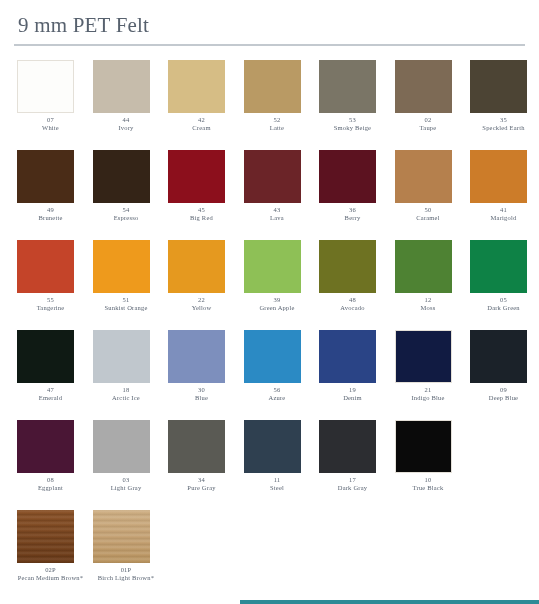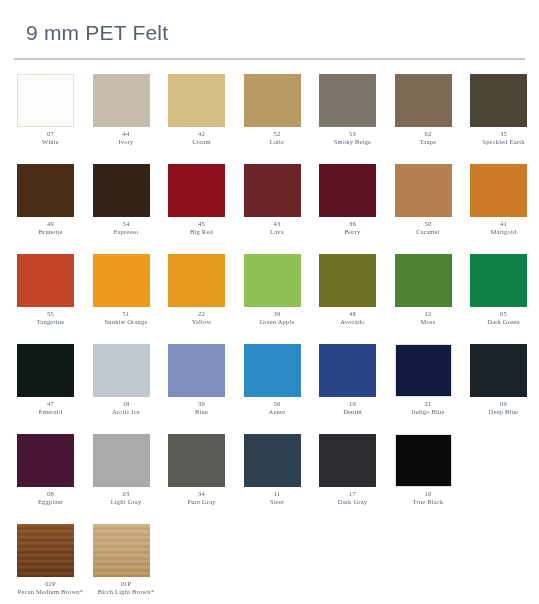--- a/index.html
+++ b/index.html
@@ -20,27 +20,27 @@
     height: 604px;
     position: relative;
     box-sizing: border-box;
   }
 
   
   .header {
     padding: 8px 14px 0 14px;
   }
   .page-title {
-    font-family: Liberation Sans, sans-serif;
+    font-family: Liberation Serif, serif;
     font-size: 21px;
     font-weight: 400;
     color: #57616e;
     letter-spacing: 0.2px;
     line-height: 26px;
-    margin: 12px;
+    margin: 4px;
   }
   .title-rule {
     height: 2px;
     background: #c3c9cf;
     margin: 6px 14px 0 14px;
     width: 511px;
   }
 
   
   .grid {

